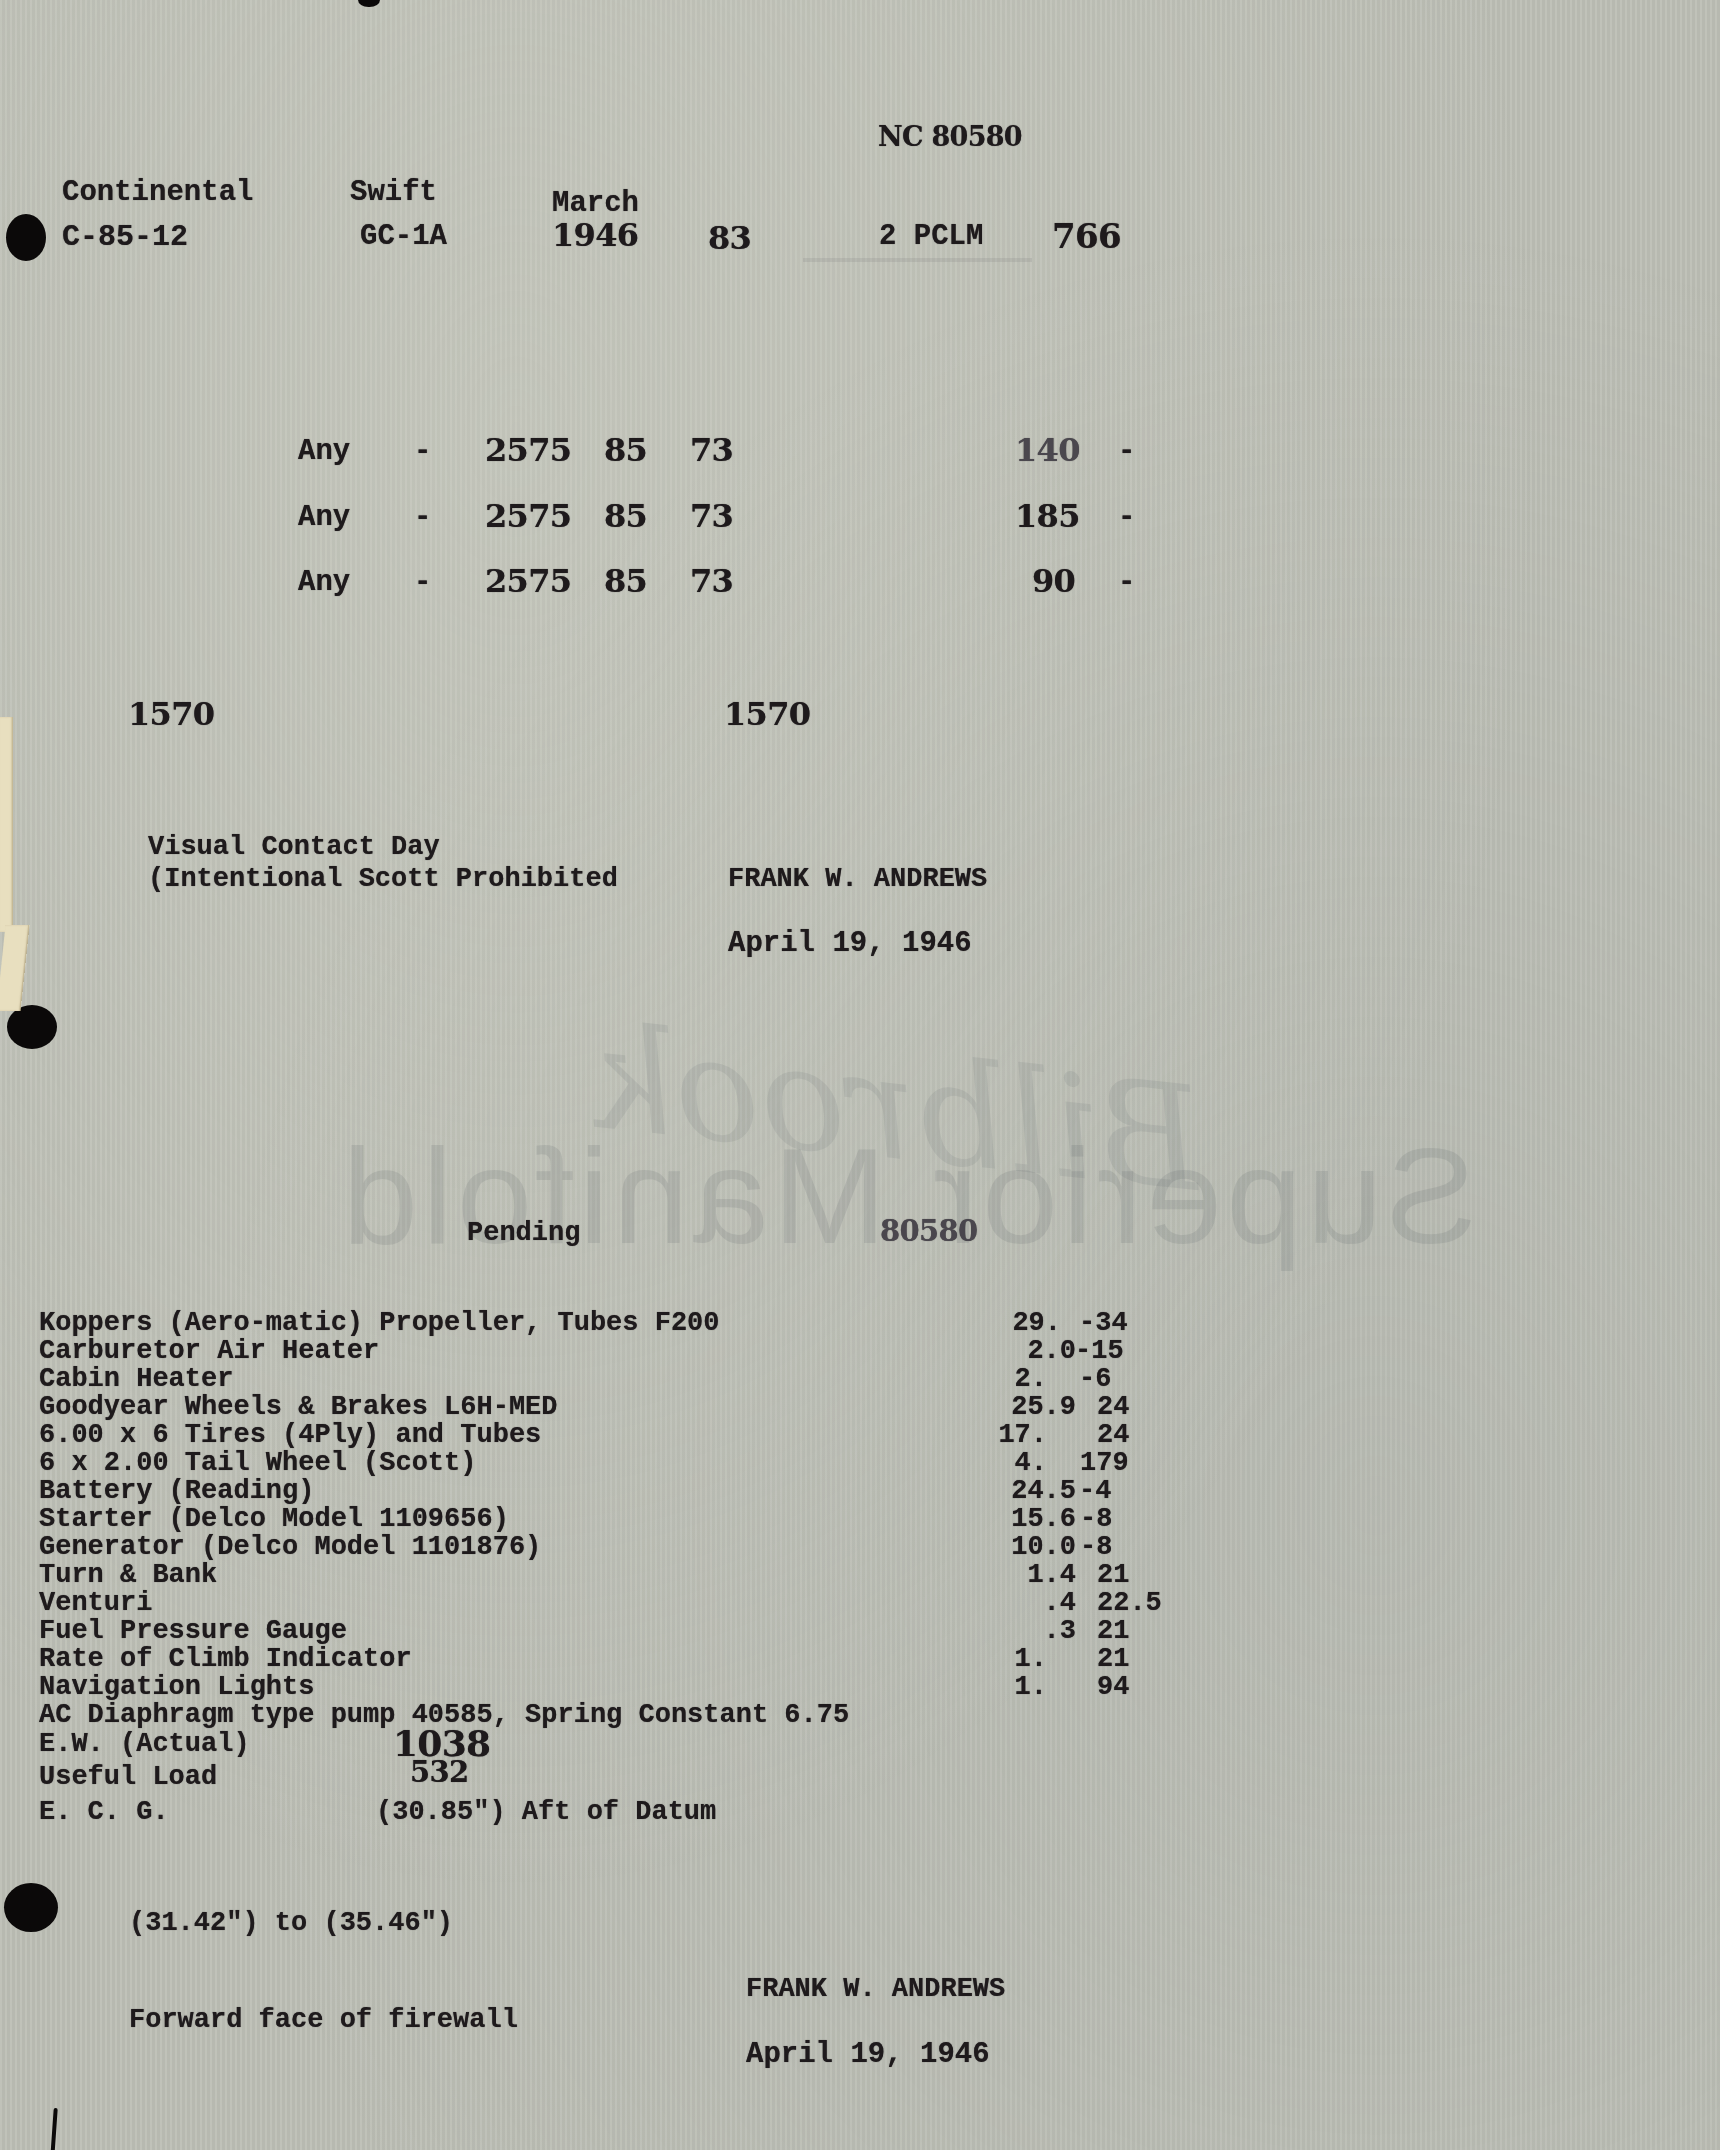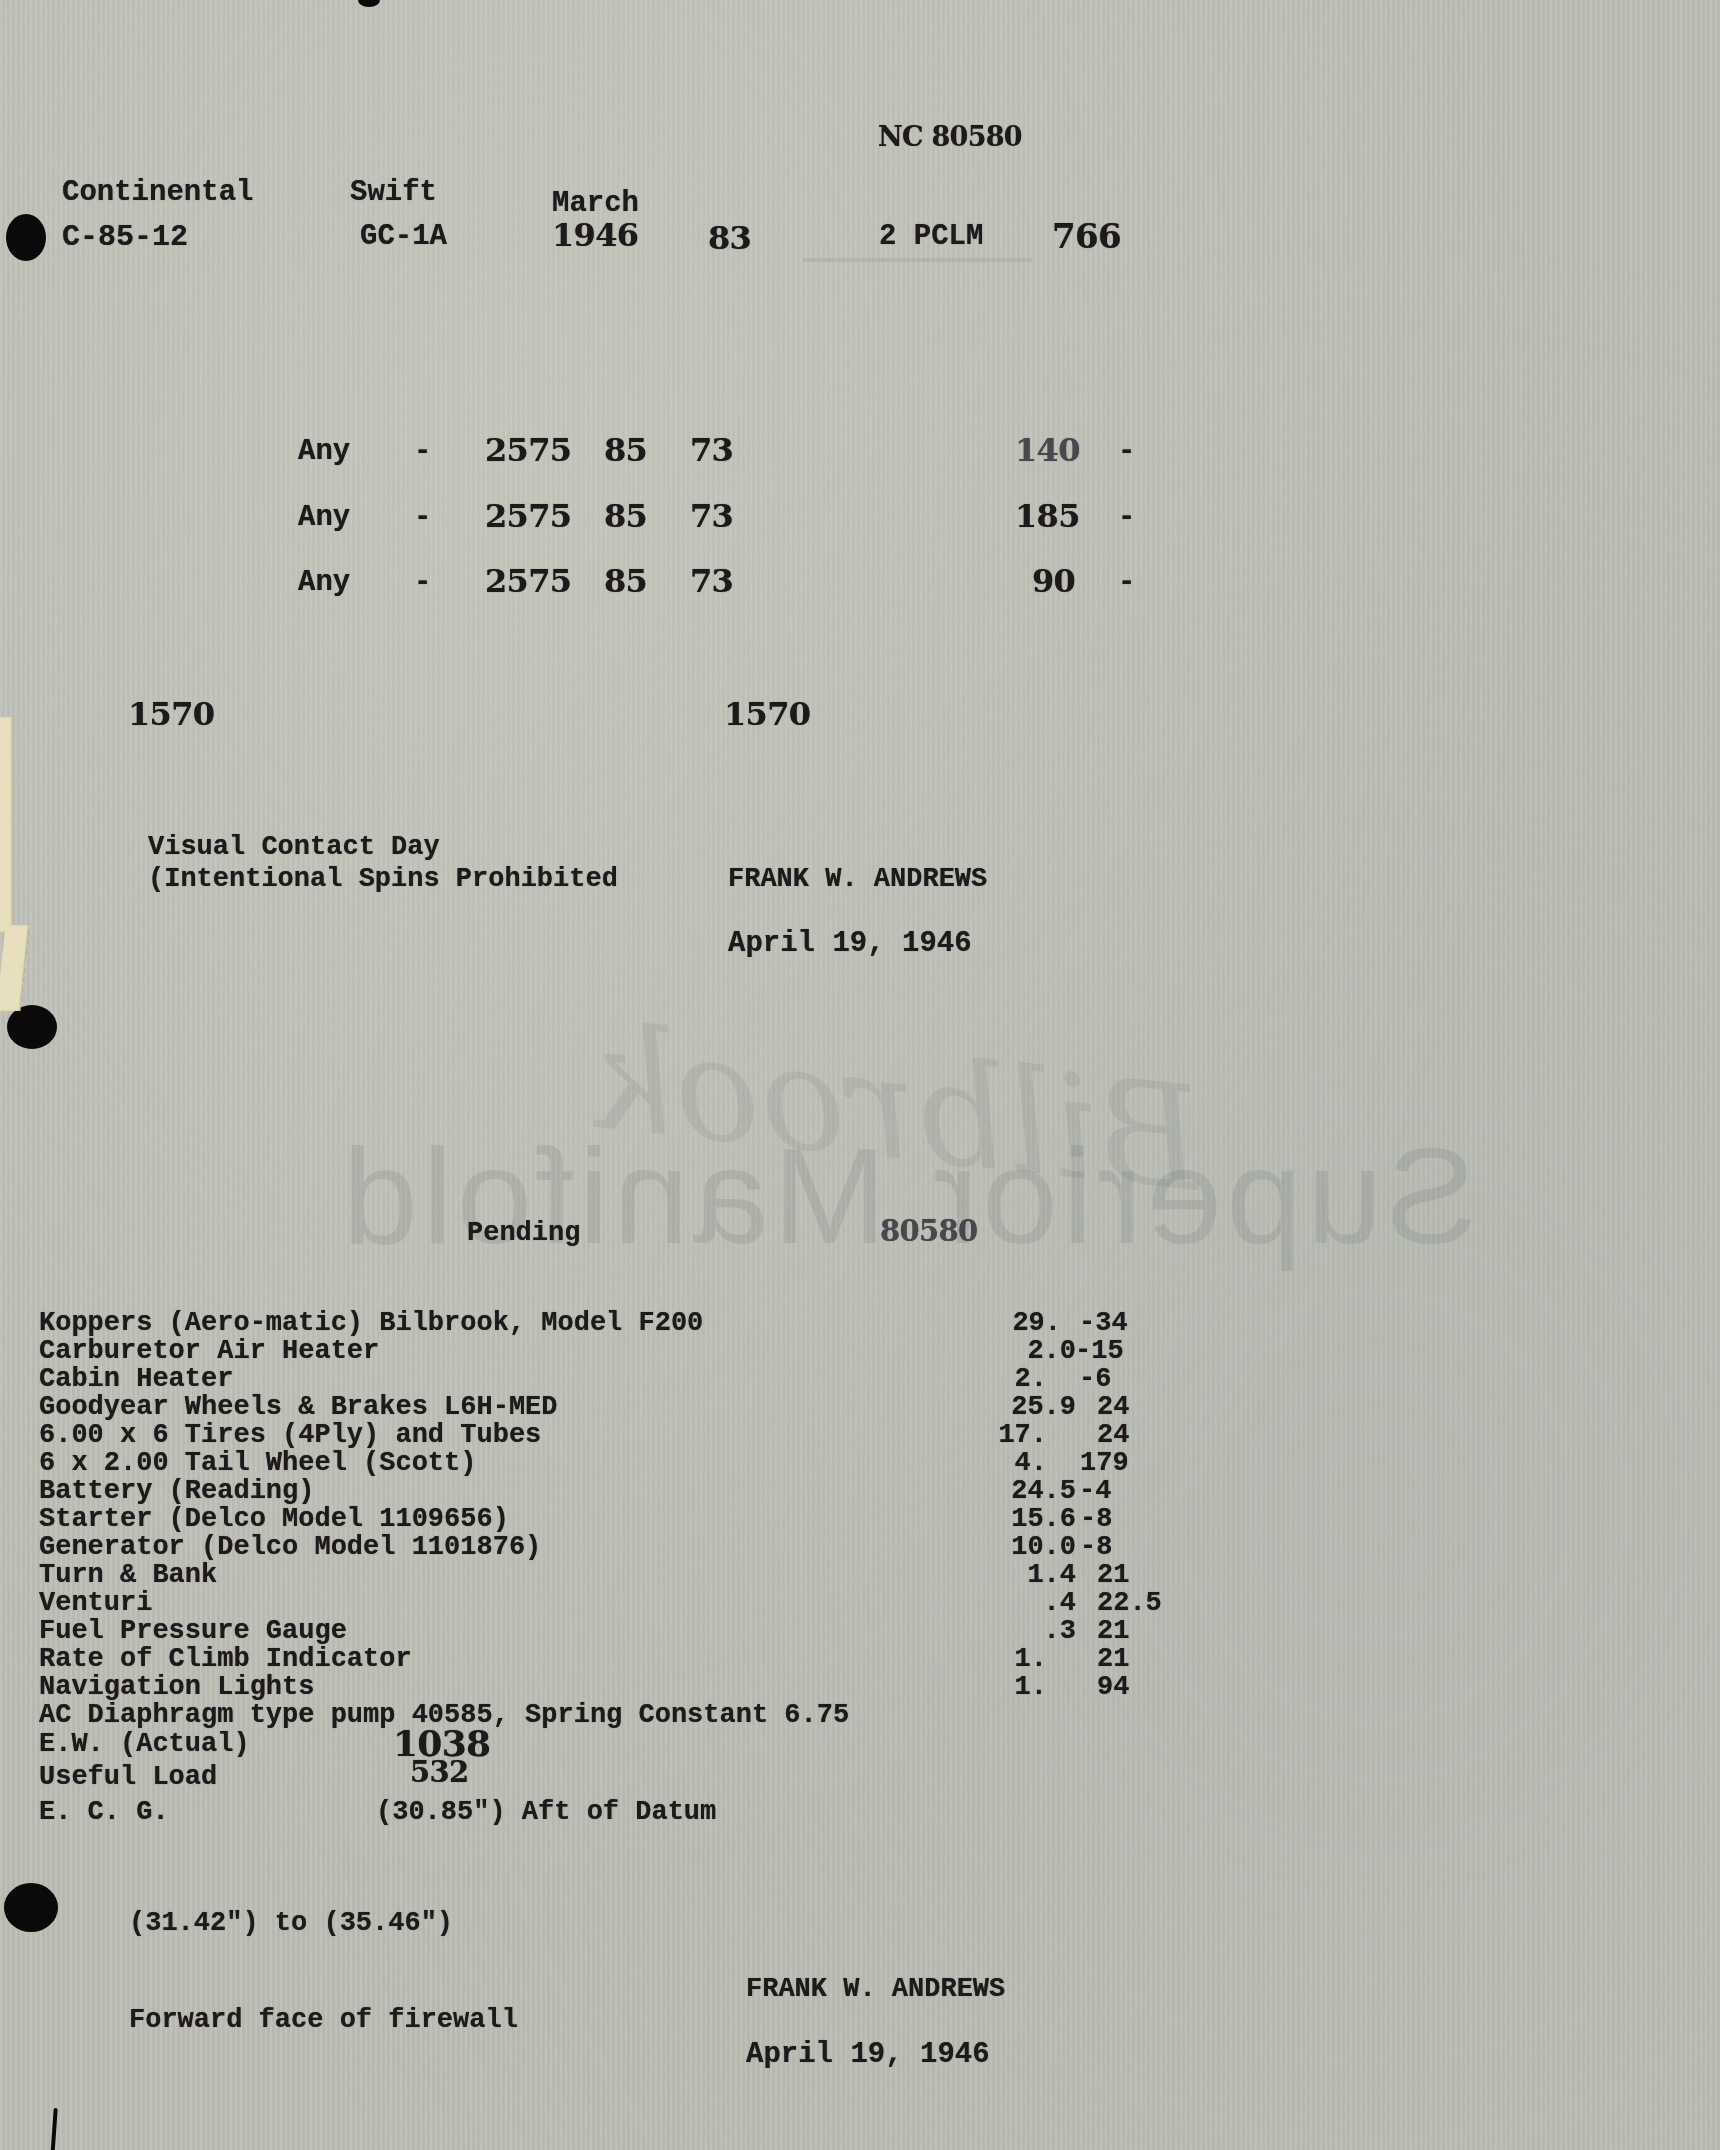--- a/index.html
+++ b/index.html
@@ -93,30 +93,30 @@
     <span class="t num" style="left:690px; top:-2.9px;">73</span>
     <span class="t num" style="left:1032px; top:-2.9px;">90</span>
     <span class="t" style="left:1118px;">-</span>
   </div>
 </div>
 
 <div class="t num" style="left:128px; top:698px;">1570</div>
 <div class="t num" style="left:724px; top:698px;">1570</div>
 
 <div class="t sm" style="left:148px; top:834px;">Visual Contact Day</div>
-<div class="t sm" style="left:148px; top:866px;">(Intentional Spins Prohibited</div>
+<div class="t sm" style="left:148px; top:866px;">(Intentional Scott Prohibited</div>
 <div class="t sm" style="left:728px; top:866px;">FRANK W. ANDREWS</div>
 <div class="t" style="left:728px; top:929px;">April 19, 1946</div>
 
 <div class="t sm" style="left:467px; top:1220px;text-align:right;">Pending</div>
 <div class="t num faint" style="left:880px; top:1217px; font-size:29px;">80580</div>
 
 <div>
   <div class="row" style="top:1310px;">
-    <span class="t sm eq-name">Koppers (Aero-matic) Bilbrook, Model F200</span>
+    <span class="t sm eq-name">Koppers (Aero-matic) Propeller, Tubes F200</span>
     <span class="t sm eq-w" style="left:953px;">29.</span>
     <span class="t sm eq-a" style="left:1079px;">-34</span>
   </div>
   <div class="row" style="top:1338px;">
     <span class="t sm eq-name">Carburetor Air Heater</span>
     <span class="t sm eq-w" style="left:968px;">2.0</span>
     <span class="t sm eq-a" style="left:1075px;">-15</span>
   </div>
   <div class="row" style="top:1366px;">
     <span class="t sm eq-name">Cabin Heater</span>

